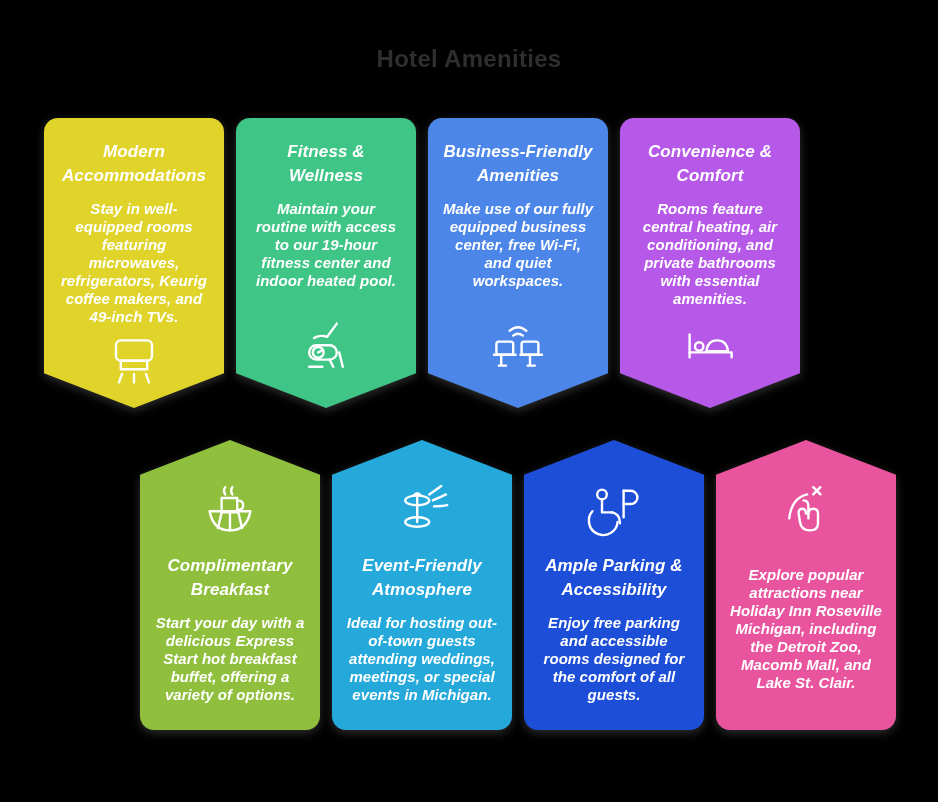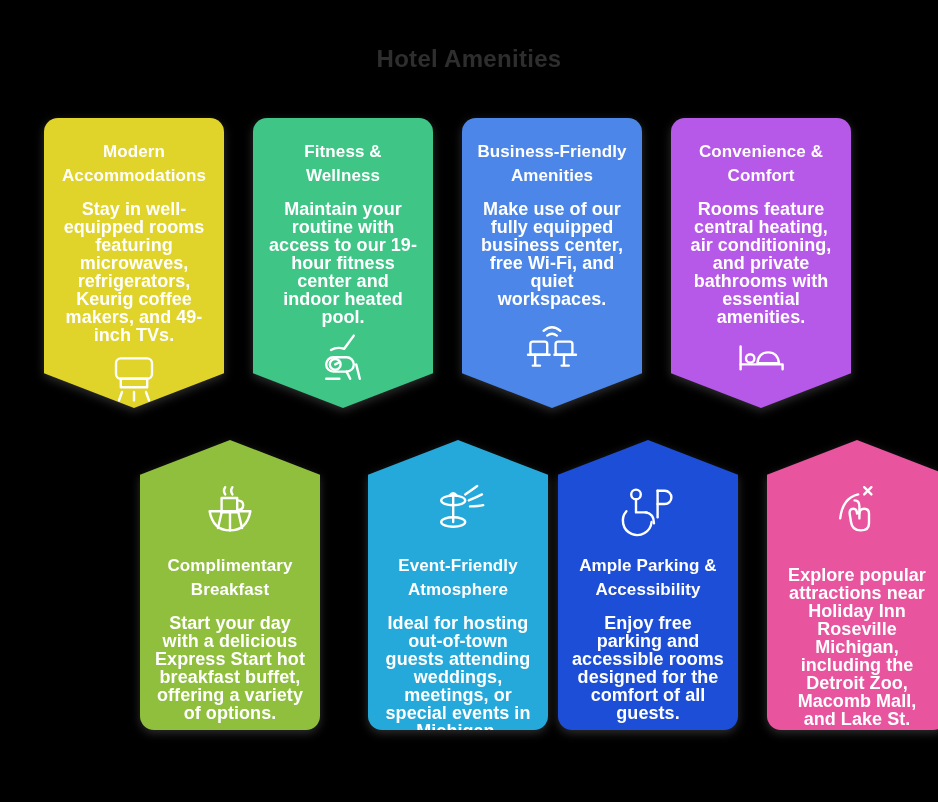--- a/index.html
+++ b/index.html
@@ -32,21 +32,22 @@
     letter-spacing: 0.3px;
     color: #2e2e2e;
     text-shadow: 0 0 2px #000;
     line-height: 30px;
   }
 
   
   .row {
     position: absolute;
     display: flex;
-    gap: 29px;
+    gap: 12px;
+    font-style: italic;
   }
 
   #row-top {
     top: 118px;
     left: 44px;
   }
 
   #row-bottom {
     top: 440px;
     left: 140px;
@@ -97,21 +98,21 @@
   }
 
   .card-title {
     font-size: 17px;
     font-weight: bold;
     line-height: 24px;
     letter-spacing: 0.1px;
   }
 
   .card-desc {
-    font-size: 18px;
+    font-size: 15px;
     font-weight: bold;
     line-height: 18px;
     letter-spacing: 0.05px;
   }
 
   
   .card-top .card-title { margin-bottom: 0; }
   .card-top .card-desc  { margin-top: 12px; }
   .card-top .card-icon  { margin-top: auto; margin-bottom: 34px; }
 
@@ -215,21 +216,21 @@
               <path d="M62 34 q10 0 10 8 q0 8 -10 8"></path>
               <path d="M16 52 q6 32 34 32 q28 0 34 -32 z"></path>
               <path d="M36 54 l-6 26 M50 54 l0 30 M64 54 l6 26"></path>
             </svg>
           </div>
           <div class="card-title">Complimentary Breakfast</div>
           <div class="card-desc">Start your day with a delicious Express Start hot breakfast buffet, offering a variety of options.</div>
         </div>
       </div>
       <div class="card card-bottom">
-        <div class="card-shape" style="background: rgb(37, 169, 219); margin-left: 19px;">
+        <div class="card-shape" style="background: rgb(37, 169, 219);">
           <div class="card-icon">
             <svg viewBox="0 0 100 100">
               <ellipse cx="42" cy="34" rx="20" ry="8"></ellipse>
               <ellipse cx="42" cy="70" rx="20" ry="8"></ellipse>
               <path d="M36 26 q6 -8 12 0 M42 26 v44"></path>
               <path d="M62 24 q12 -8 20 -14 M68 34 q14 -6 22 -10 M70 44 q14 0 22 -2"></path>
             </svg>
           </div>
           <div class="card-title">Event-Friendly Atmosphere</div>
           <div class="card-desc">Ideal for hosting out-of-town guests attending weddings, meetings, or special events in Michigan.</div>

